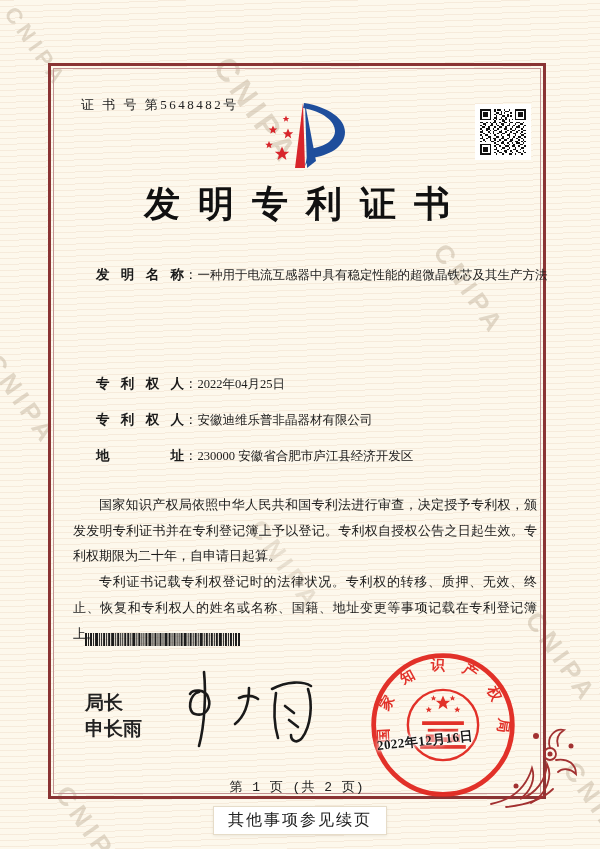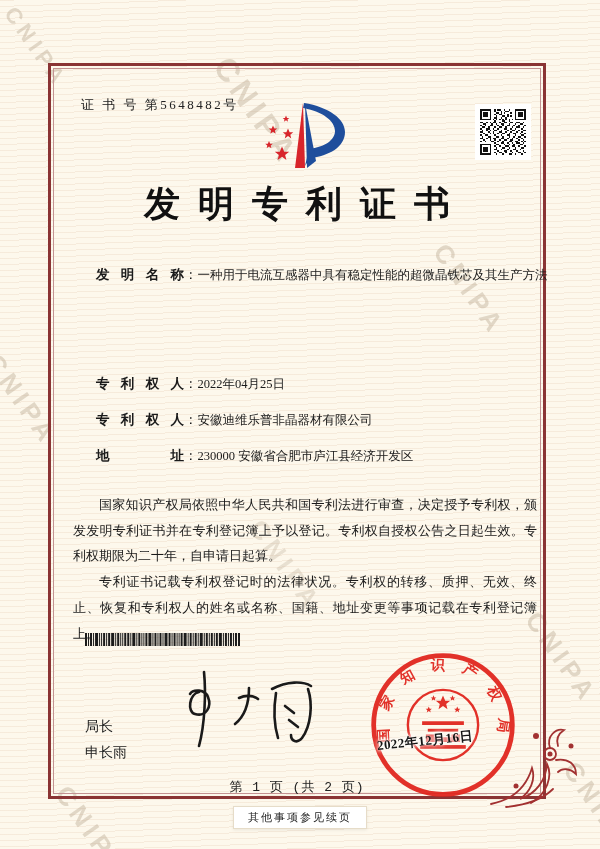--- a/index.html
+++ b/index.html
@@ -27,29 +27,29 @@
     letter-spacing:18px;text-indent:18px;color:#111;}
   .row{position:absolute;left:45px;font-size:13.5px;color:#1a1a1a;white-space:nowrap;margin-top:12px;}
   .lbl{display:inline-block;width:88px;text-align:justify;text-align-last:justify;font-weight:600;vertical-align:bottom;}
   .val{font-size:12.5px;}
   .pair2{margin-left:22px;}
   .r1{top:188px}.r2{top:226px}.r3{top:262px}.r4{top:297px}.r5{top:333px}.r6{top:369px}.r7{top:404px}
   .paras{position:absolute;left:22px;top:426px;width:464px;font-size:13px;line-height:1.98;
     text-align:justify;color:#1a1a1a;}
   .paras p{margin:0;text-indent:2em;}
   .barcode{position:absolute;left:34px;top:567px;width:156px;height:13px;}
-  .director{position:absolute;left:34px;top:648px;font-size:14px;font-weight:normal;line-height:26px;color:#222;}
+  .director{position:absolute;left:34px;top:624px;font-size:19px;font-weight:bold;line-height:26px;color:#222;}
   .sig{position:absolute;left:126px;top:596px;width:145px;height:92px;}
   .seal{position:absolute;left:316px;top:583px;width:152px;height:152px;opacity:.93;}
   .seal-date{position:absolute;left:314px;top:666px;width:120px;text-align:center;font-size:13px;font-weight:bold;
     color:#151515;transform:rotate(-6deg);letter-spacing:.5px;
     text-shadow:0 0 3px #fff,0 0 5px #fff,0 0 6px #fff;}
   .page-num{position:absolute;left:0;right:0;top:712px;text-align:center;font-size:13px;color:#222;letter-spacing:1px;font-family:Liberation Mono, monospace;}
   .note{position:absolute;left:50%;top:806px;transform:translateX(-50%);background:#fff;border:1px solid #e6dcc8;
-    box-shadow:0 1px 3px rgba(0,0,0,.08);padding:3px 14px;font-size:11px;color:#222;z-index:2;
+    box-shadow:0 1px 3px rgba(0,0,0,.08);padding:3px 14px;font-size:16px;color:#222;z-index:2;
     letter-spacing:2px;white-space:nowrap;}
   .flourish{position:absolute;left:486px;top:716px;width:100px;height:96px;z-index:2;}
 </style>
 </head>
 <body>
 
 <div class="page">
 
   <span class="wm wm1">CNIPA</span>
   <span class="wm wm2">CNIPA</span>

